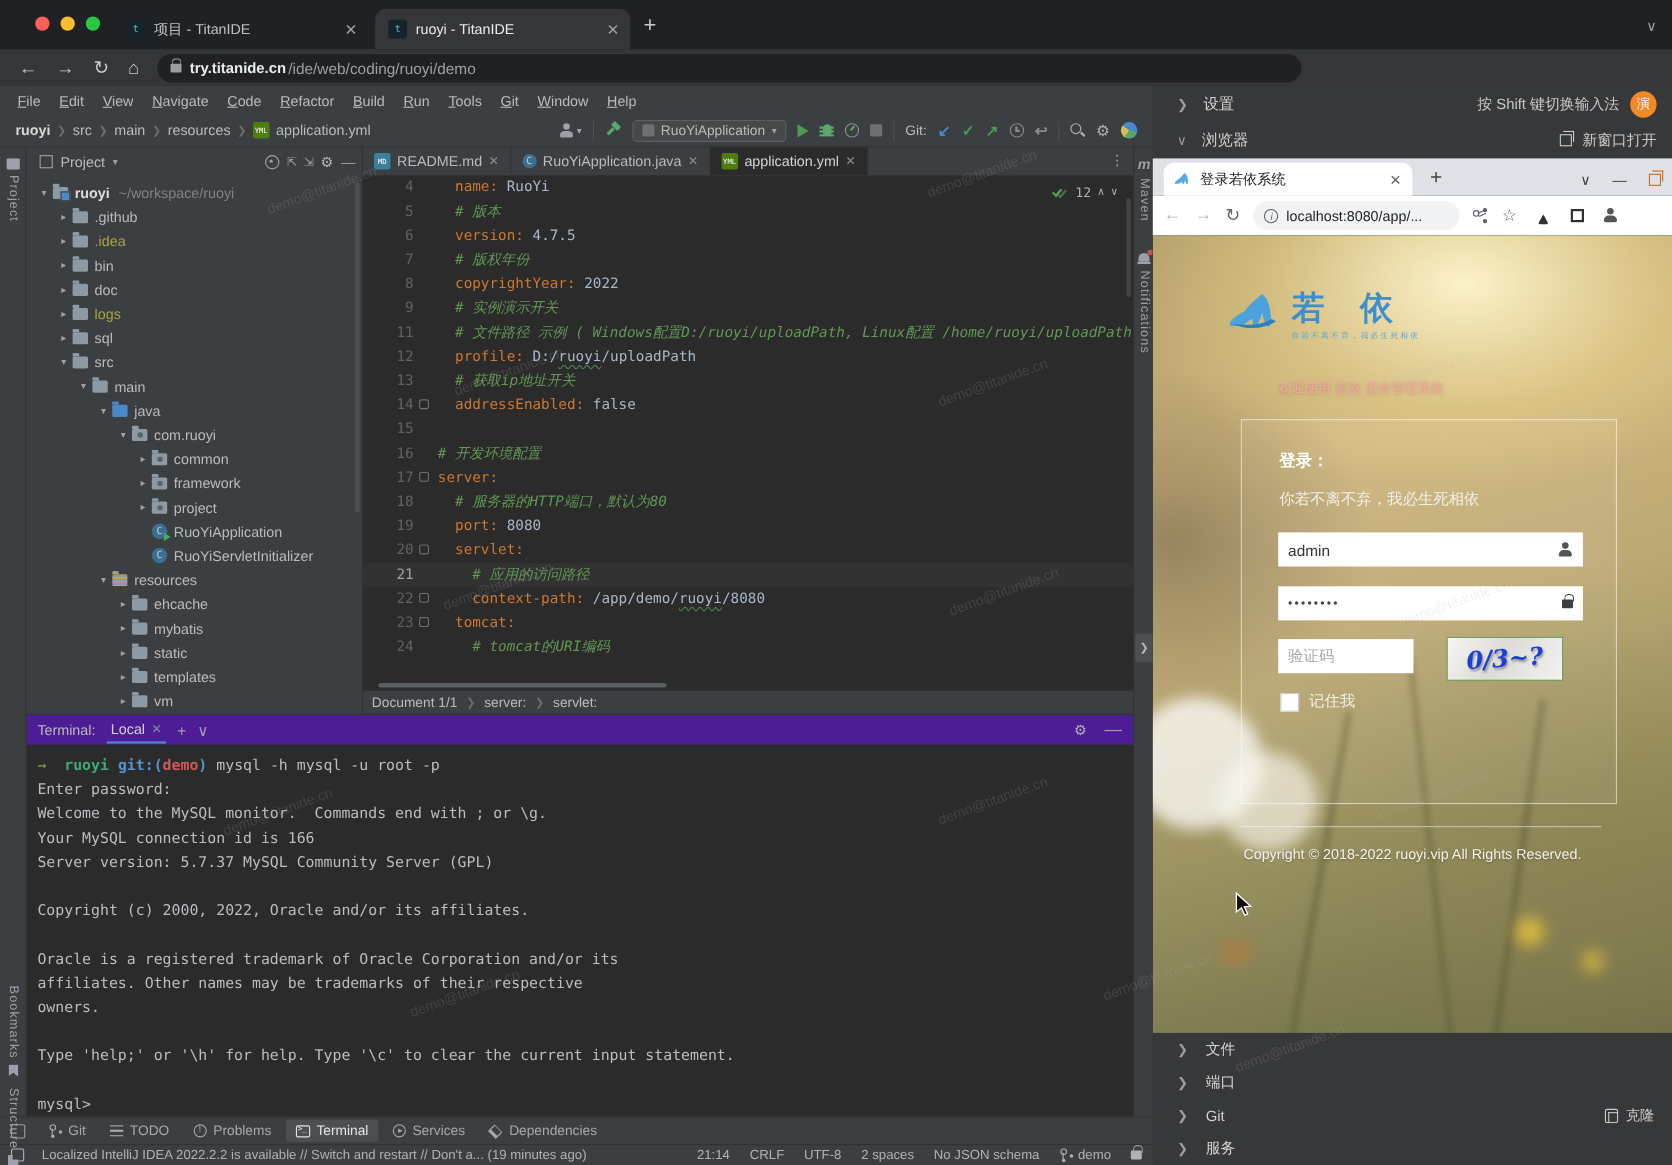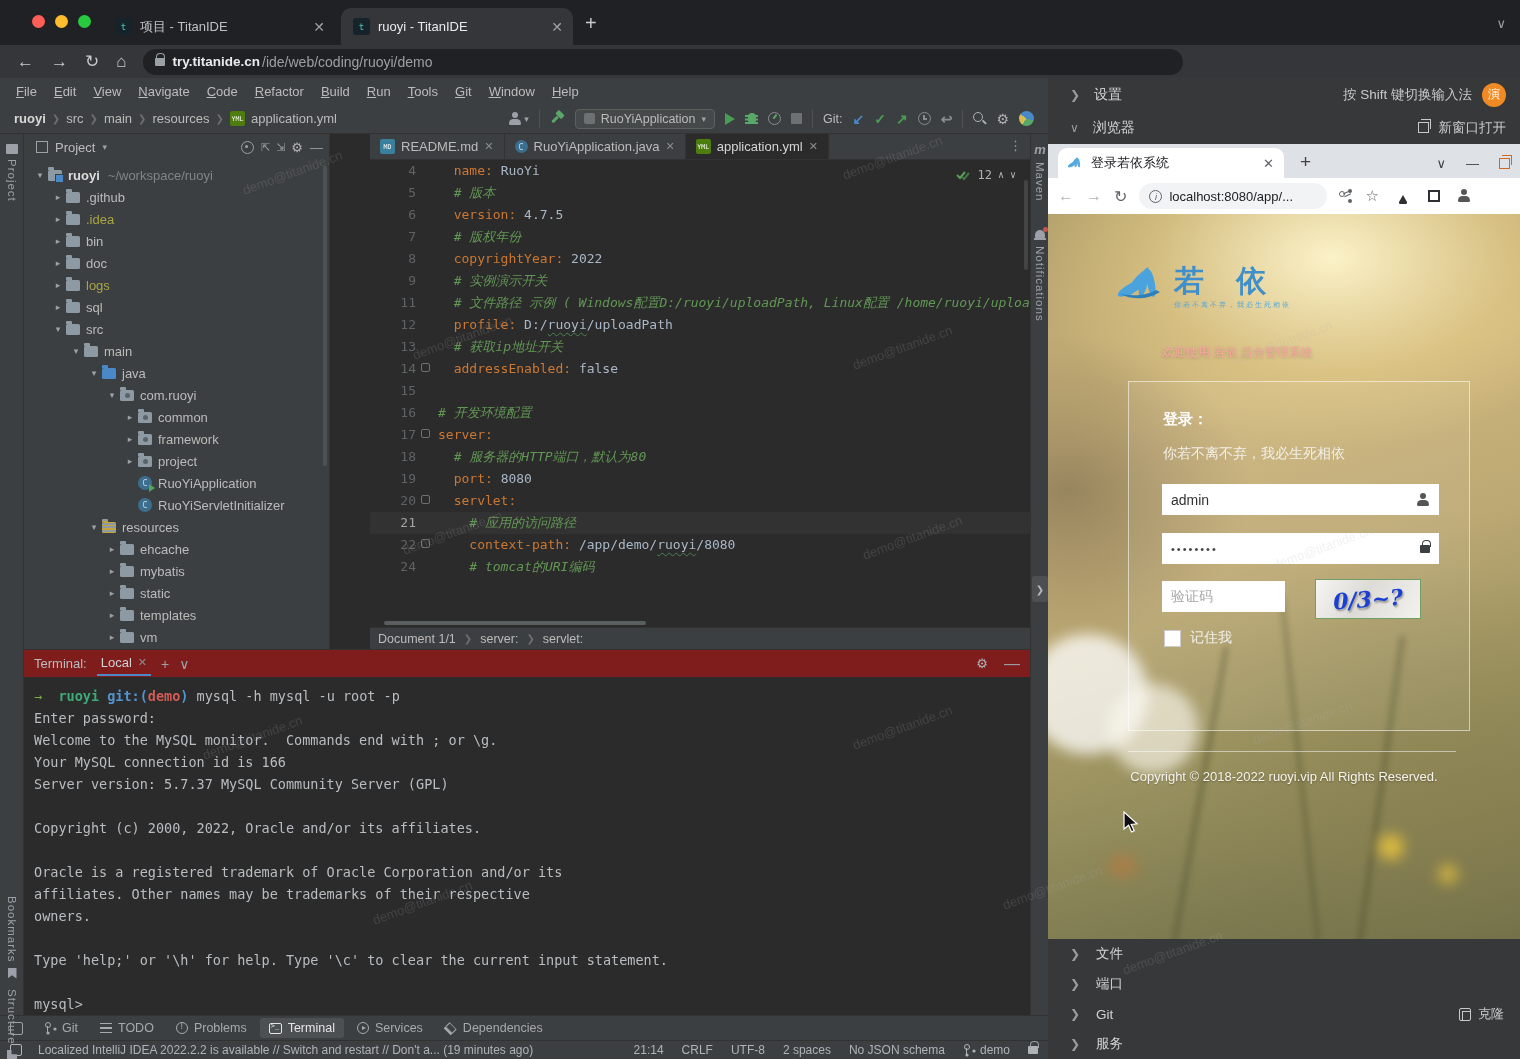--- a/index.html
+++ b/index.html
@@ -65,21 +65,21 @@
   .if::before { content:""; position:absolute; top:-3px; left:0; width:6px; height:3px; background:inherit; border-radius:1px 1px 0 0; }
   .if.src { background:#4a88c7; }
   .if.src::before{ background:#4a88c7; }
   .if.res { background:#8e9aa3; background-image:repeating-linear-gradient(0deg,#c7a33b 0 1.5px,transparent 1.5px 3.5px); }
   .if.pkg::after { content:""; position:absolute; left:4.5px; top:3px; width:5px; height:5px; border-radius:50%; background:#5a6367; }
   .if.projroot::after { content:""; position:absolute; right:-2px; bottom:-2px; width:7px; height:7px; background:#4a88c7; border:1px solid #3c3f41; }
   .icls { width:14px; height:14px; border-radius:50%; background:#3c6e8f; color:#bfd2dd; font-size:9px; display:flex; align-items:center; justify-content:center; font-family:"DejaVu Sans Mono",monospace; position:relative; flex:none; }
   .icls.run::after { content:""; position:absolute; right:-3px; bottom:-2px; border-left:6px solid #4fa75b; border-top:4px solid transparent; border-bottom:4px solid transparent; }
 
   
-  .editor { flex:1; display:flex; flex-direction:column; min-width:0; background:#2b2b2b;padding-left:40px; }
+  .editor { flex:1; display:flex; flex-direction:column; min-width:0; background:#2b2b2b; }
   .etabs { height:26px; background:#3c3f41; display:flex; flex:none; align-items:stretch; border-bottom:1px solid #323232; }
   .etab { display:flex; align-items:center; gap:6px; padding:0 10px; color:#bbbbbb; font-size:13px; border-right:1px solid #323232; }
   .etab.active { background:#2b2b2b; color:#d4d4d4; }
   .etab .x { color:#8a8d90; font-size:11px; }
   .etabs .more { margin-left:auto; color:#9da0a8; padding:4px 8px; font-size:13px; }
   .fi { width:15px; height:15px; border-radius:2px; font-size:6.5px; color:#fff; display:flex; align-items:center; justify-content:center; font-family:"DejaVu Sans Mono",monospace; flex:none; }
   .fi.md { background:#3a7f9c; }
   .fi.yml { background:#4d7c0f; }
   .codewrap { flex:1; position:relative; overflow:hidden; font-family:"DejaVu Sans Mono",monospace; font-size:13px; line-height:22px; }
   .cline { display:flex; height:22px; white-space:pre; }
@@ -94,21 +94,21 @@
   .typo { text-decoration:underline wavy #4e8052; text-decoration-thickness:1px; text-underline-offset:3px; }
   .insp { position:absolute; right:14px; top:4px; display:flex; align-items:center; gap:6px; color:#afb1b3; font-size:12px; }
   .ed-sbv { position:absolute; right:2px; top:20px; width:4px; height:90px; background:#555a5d; border-radius:2px; opacity:.55; }
   .hscroll { height:8px; flex:none; position:relative; background:#2b2b2b; }
   .hscroll .thumb { position:absolute; left:14px; top:2px; width:262px; height:4px; background:#595e61; border-radius:2px; }
   .docbc { height:22px; flex:none; background:#3c3f41; border-top:1px solid #323232; display:flex; align-items:center; gap:8px; padding-left:8px; color:#bbbbbb; font-size:12.5px; }
   .docbc .sep { color:#6e6e6e; font-size:10px; }
 
   
   .term { flex:1; display:flex; flex-direction:column; min-height:0; border-top:1px solid #323232; }
-  .term-head { height:27px; background:#7f1d1d; display:flex; align-items:center; flex:none; padding:0 10px; gap:10px; }
+  .term-head { height:27px; background:#4c1d95; display:flex; align-items:center; flex:none; padding:0 10px; gap:10px; }
   .term-head .tl { color:#bbbbbb; font-size:13px; }
   .ttab { position:relative; color:#d0d2d4; font-size:13px; padding:4px 4px 6px; display:flex; gap:6px; align-items:center; }
   .ttab::after { content:""; position:absolute; left:0; right:0; bottom:0; height:2px; background:#4a88c7; }
   .ttab .x { color:#8a8d90; font-size:11px; }
   .term-head .plus,.term-head .chev { color:#9da0a8; font-size:14px; }
   .term-head .right { margin-left:auto; display:flex; gap:16px; align-items:center; }
   .term-body { flex:1; background:#2b2b2b; font-family:"DejaVu Sans Mono",monospace; font-size:13.5px; line-height:22px; color:#b9bdc1; padding:8px 0 0 10px; white-space:pre; overflow:hidden; }
   .p-arrow { color:#7cab43; }
   .p-dir { color:#3dab77; font-weight:bold; }
   .p-git { color:#5394ce; font-weight:bold; }
@@ -545,20 +545,21 @@
                 <div class="cline"><span class="gut">13</span><span class="ctext">  <span class="tk-com"># 获取ip地址开关</span></span></div>
                 <div class="cline"><span class="gut">14<span class="fold"></span></span><span class="ctext">  <span class="tk-key">addressEnabled:</span><span> </span><span class="tk-val">false</span></span></div>
                 <div class="cline"><span class="gut">15</span><span class="ctext"></span></div>
                 <div class="cline"><span class="gut">16</span><span class="ctext"><span class="tk-com"># 开发环境配置</span></span></div>
                 <div class="cline"><span class="gut">17<span class="fold"></span></span><span class="ctext"><span class="tk-key">server:</span><span> </span></span></div>
                 <div class="cline"><span class="gut">18</span><span class="ctext">  <span class="tk-com"># 服务器的HTTP端口，默认为80</span></span></div>
                 <div class="cline"><span class="gut">19</span><span class="ctext">  <span class="tk-key">port:</span><span> </span><span class="tk-val">8080</span></span></div>
                 <div class="cline"><span class="gut">20<span class="fold"></span></span><span class="ctext">  <span class="tk-key">servlet:</span><span> </span></span></div>
                 <div class="cline cur"><span class="gut">21</span><span class="ctext">    <span class="tk-com"># 应用的访问路径</span></span></div>
                 <div class="cline"><span class="gut">22<span class="fold"></span></span><span class="ctext">    <span class="tk-key">context-path:</span><span> </span><span class="tk-val"><span>/app/demo/</span><span class="typo">ruoyi</span><span>/8080</span></span></span></div>
+                <div class="cline"><span class="gut">23<span class="fold"></span></span><span class="ctext">  <span class="tk-key">tomcat:</span><span> </span></span></div>
                 <div class="cline"><span class="gut">24</span><span class="ctext">    <span class="tk-com"># tomcat的URI编码</span></span></div>
               </div>
             <div class="hscroll">
                 <div class="thumb"></div>
               </div>
             <div class="docbc" id="docbc">
                 <span>Document 1/1</span>
                 <span class="sep">❯</span>
                 <span>server:</span>
                 <span class="sep">❯</span>

